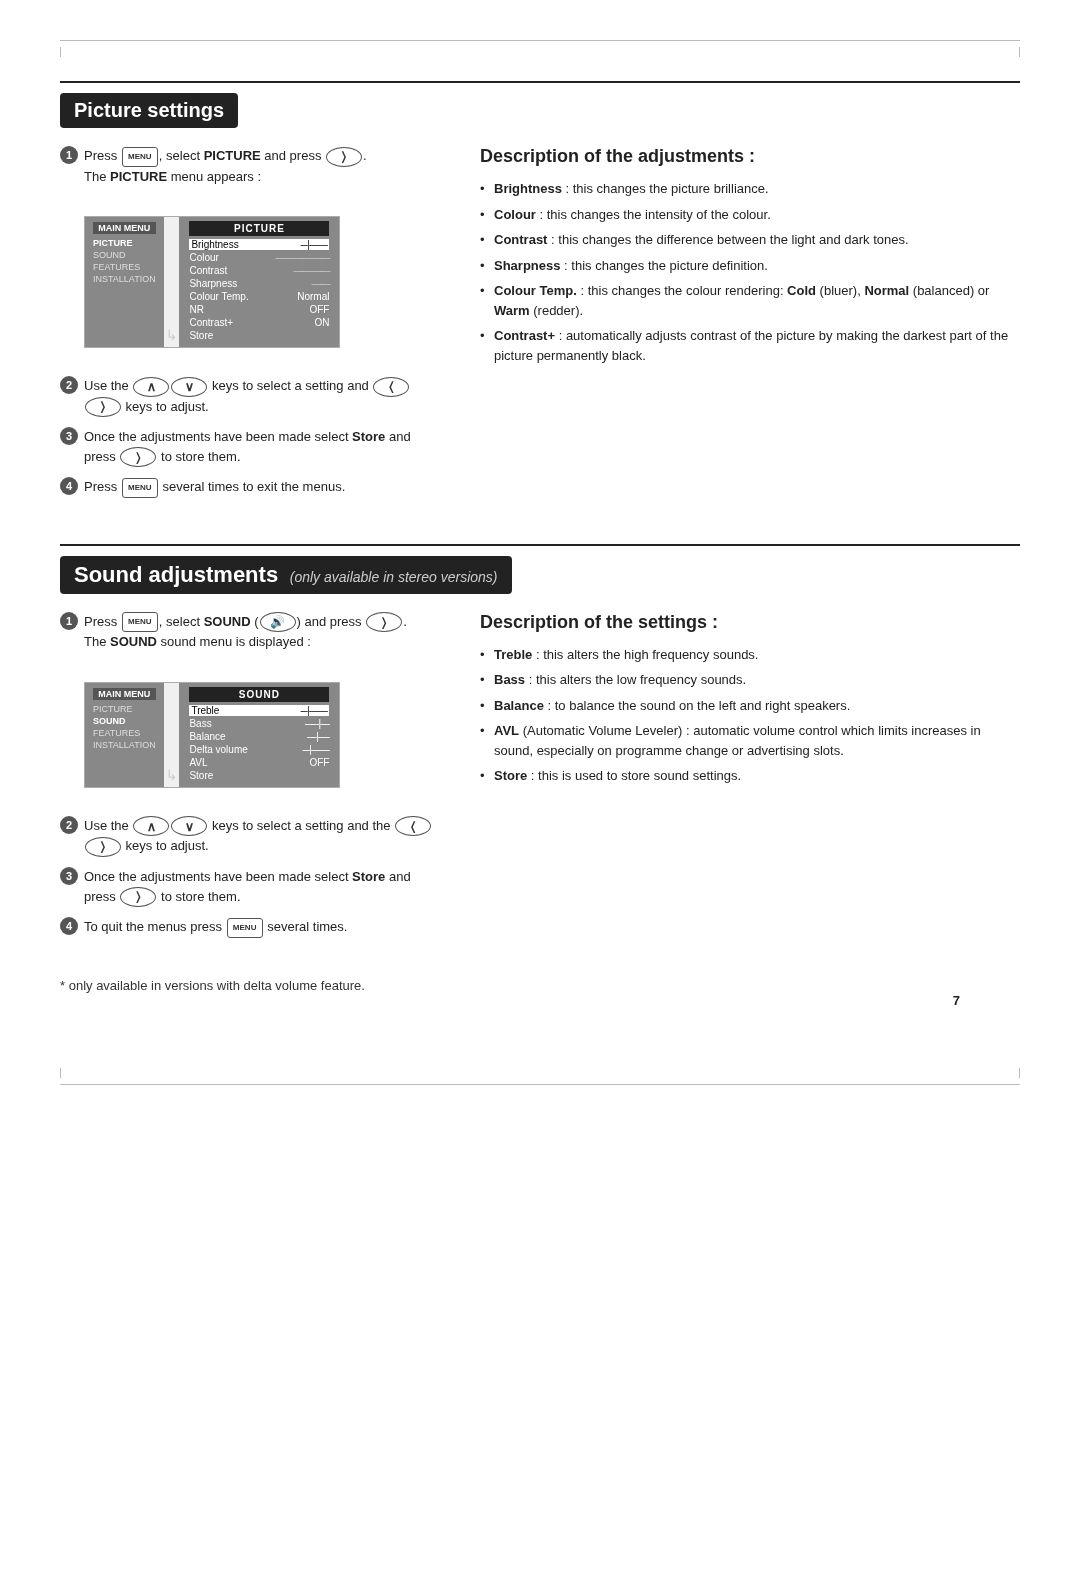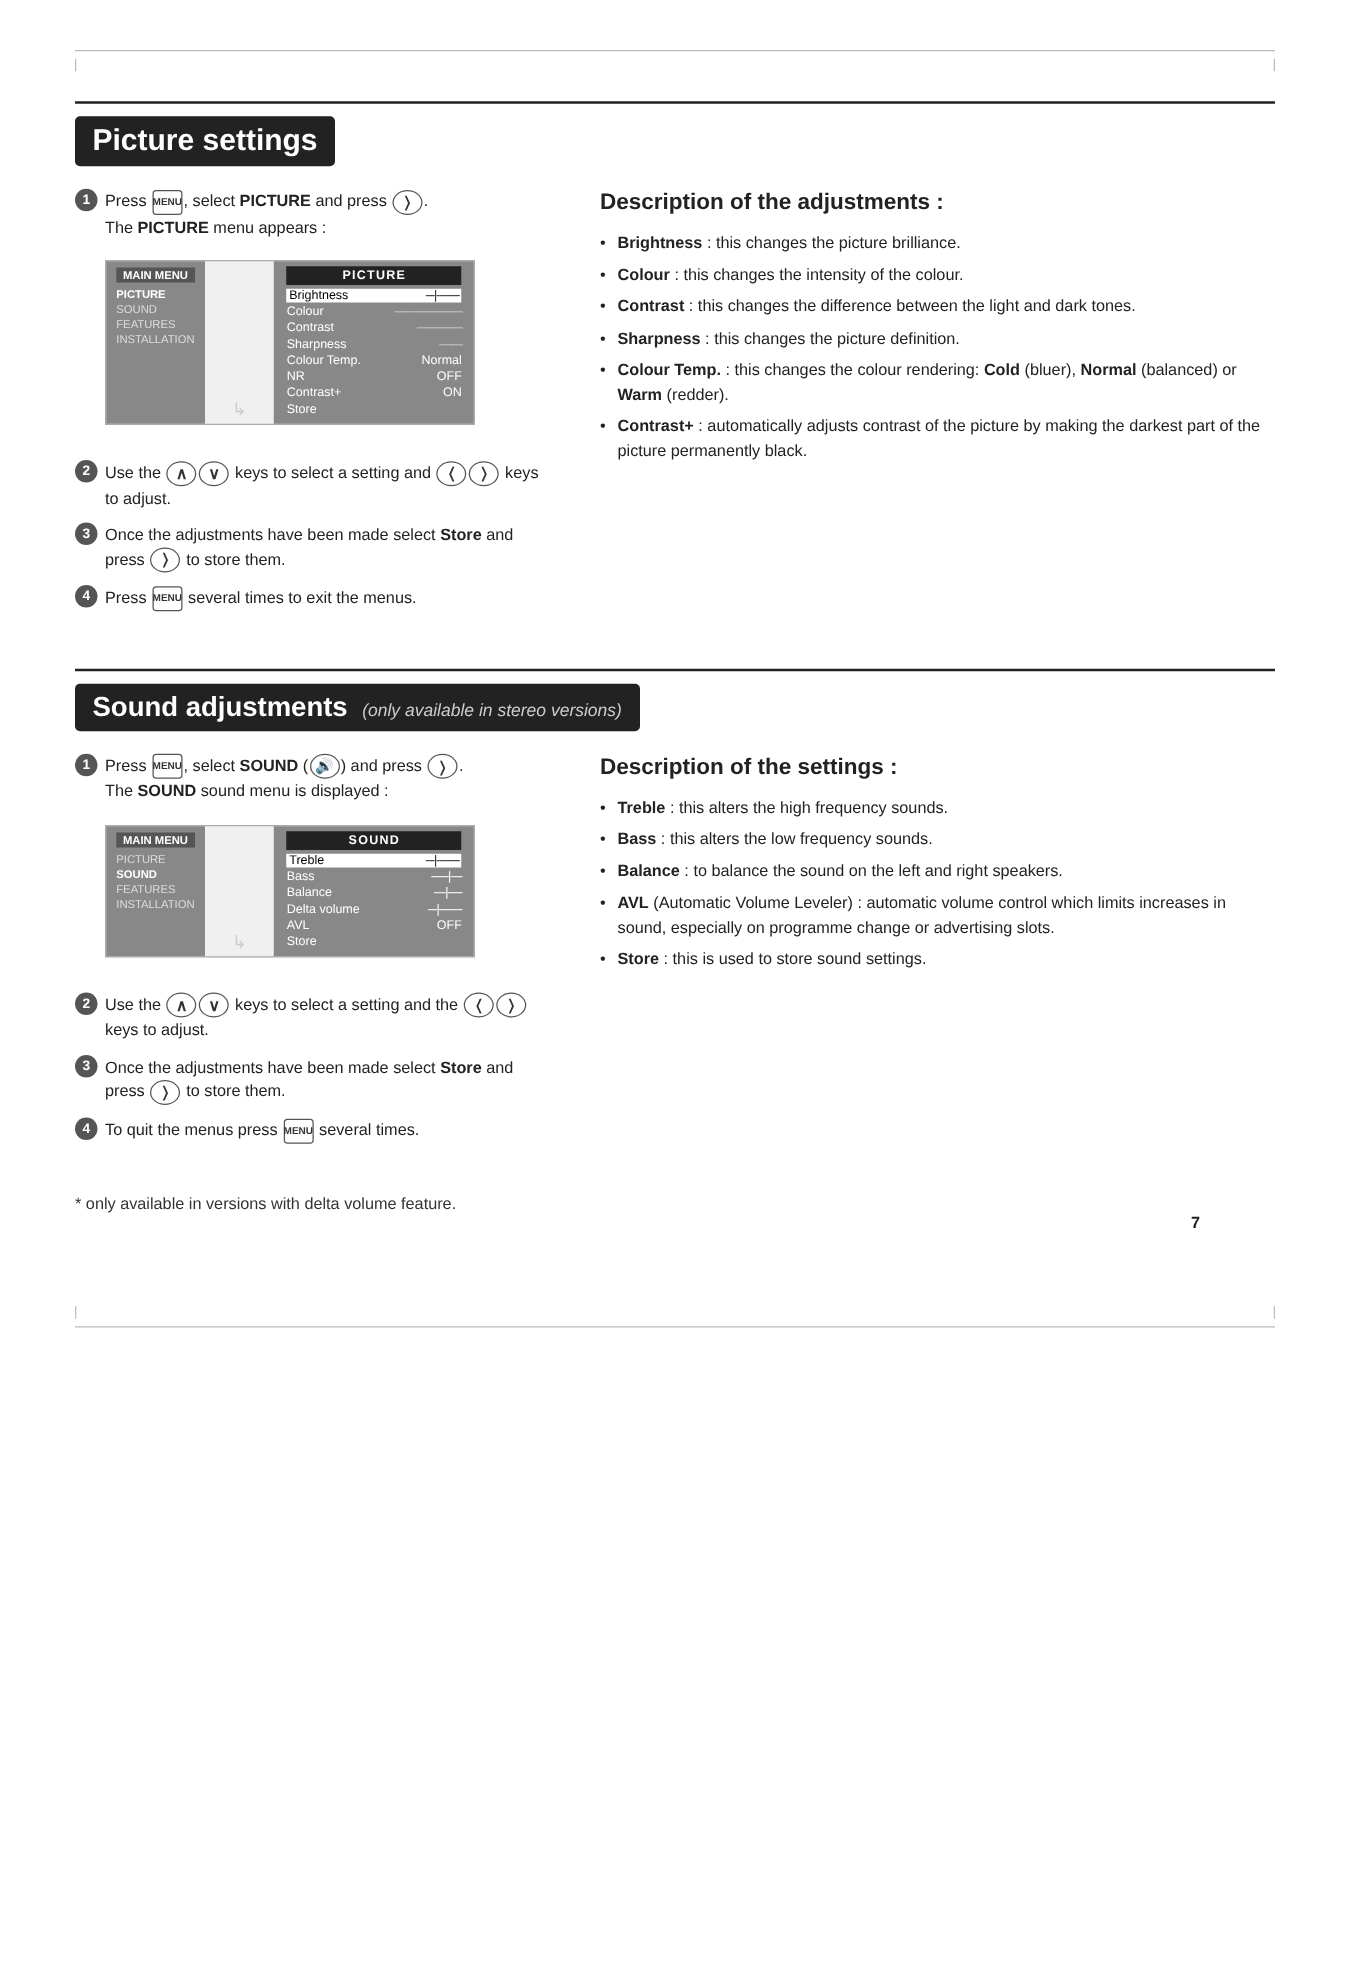--- a/index.html
+++ b/index.html
@@ -16,21 +16,21 @@
     
     .section-header {
       background: #222;
       color: #fff;
       padding: 6px 14px;
       border-radius: 4px;
       display: inline-block;
       margin-bottom: 18px;
     }
     .section-header .main-title {
-      font-size: 24px;
+      font-size: 20px;
       font-weight: bold;
       color: #fff;
     }
     .section-header .sub-title {
       font-size: 22px;
       font-weight: bold;
       color: #fff;
     }
     .section-header .italic-note {
       font-size: 14px;
@@ -70,21 +70,21 @@
       font-weight: bold;
       min-width: 18px;
     }
     .step-text { line-height: 1.5; }
 
     
     .btn-icon {
       display: inline-flex;
       align-items: center;
       justify-content: center;
-      width: 24px;
+      width: 36px;
       height: 20px;
       border-radius: 50%;
       border: 1.5px solid #555;
       font-size: 11px;
       font-weight: bold;
       color: #333;
       vertical-align: middle;
       margin: 0 1px;
     }
     .btn-icon.menu {
@@ -93,23 +93,22 @@
     }
     .btn-icon.arrow {
       font-size: 13px;
     }
 
     
     .menu-box {
       border: 1.5px solid #aaa;
       background: #f0f0f0;
       display: inline-flex;
-      margin: 7px 0 14px 0;
+      margin: 20px 0 14px 0;
       font-size: 11px;
-      gap: 20px;
     }
     .menu-sidebar {
       background: #888;
       color: #fff;
       padding: 5px 8px;
       min-width: 70px;
     }
     .menu-sidebar .ms-title {
       font-size: 9px;
       font-weight: bold;

